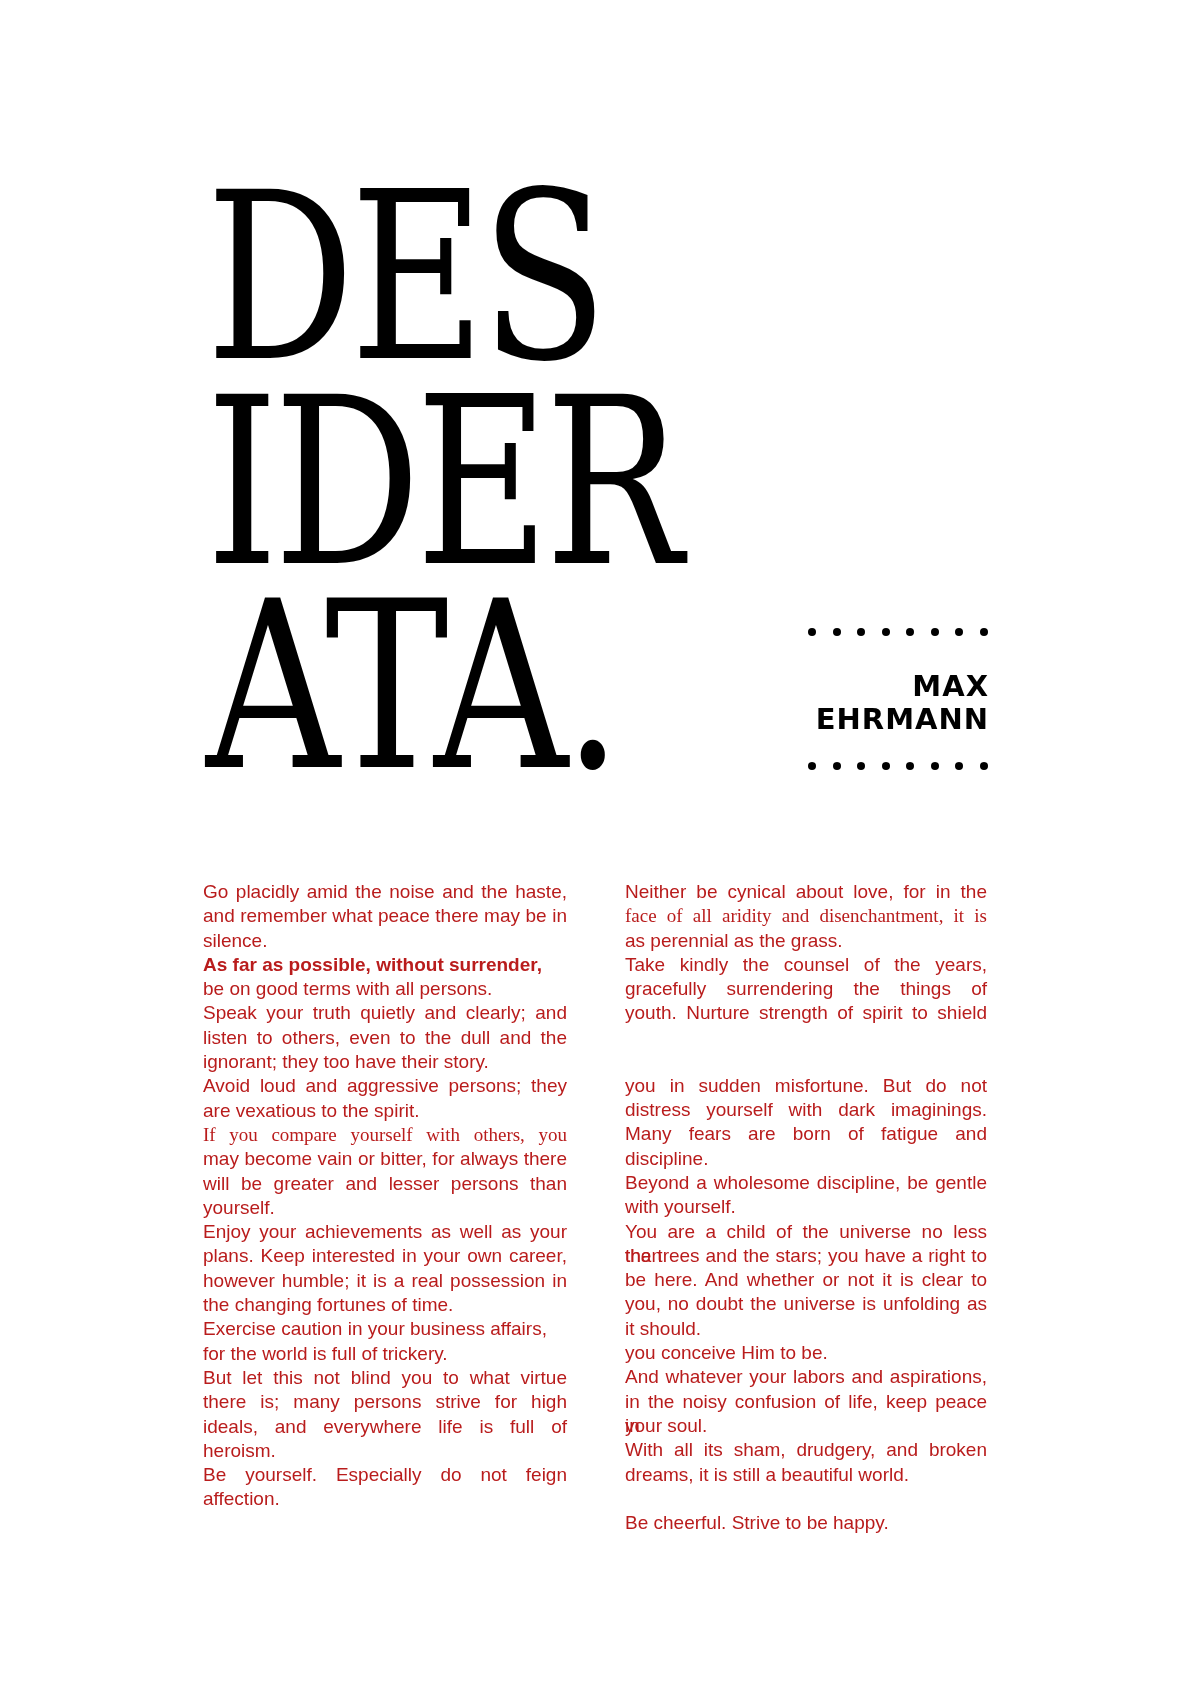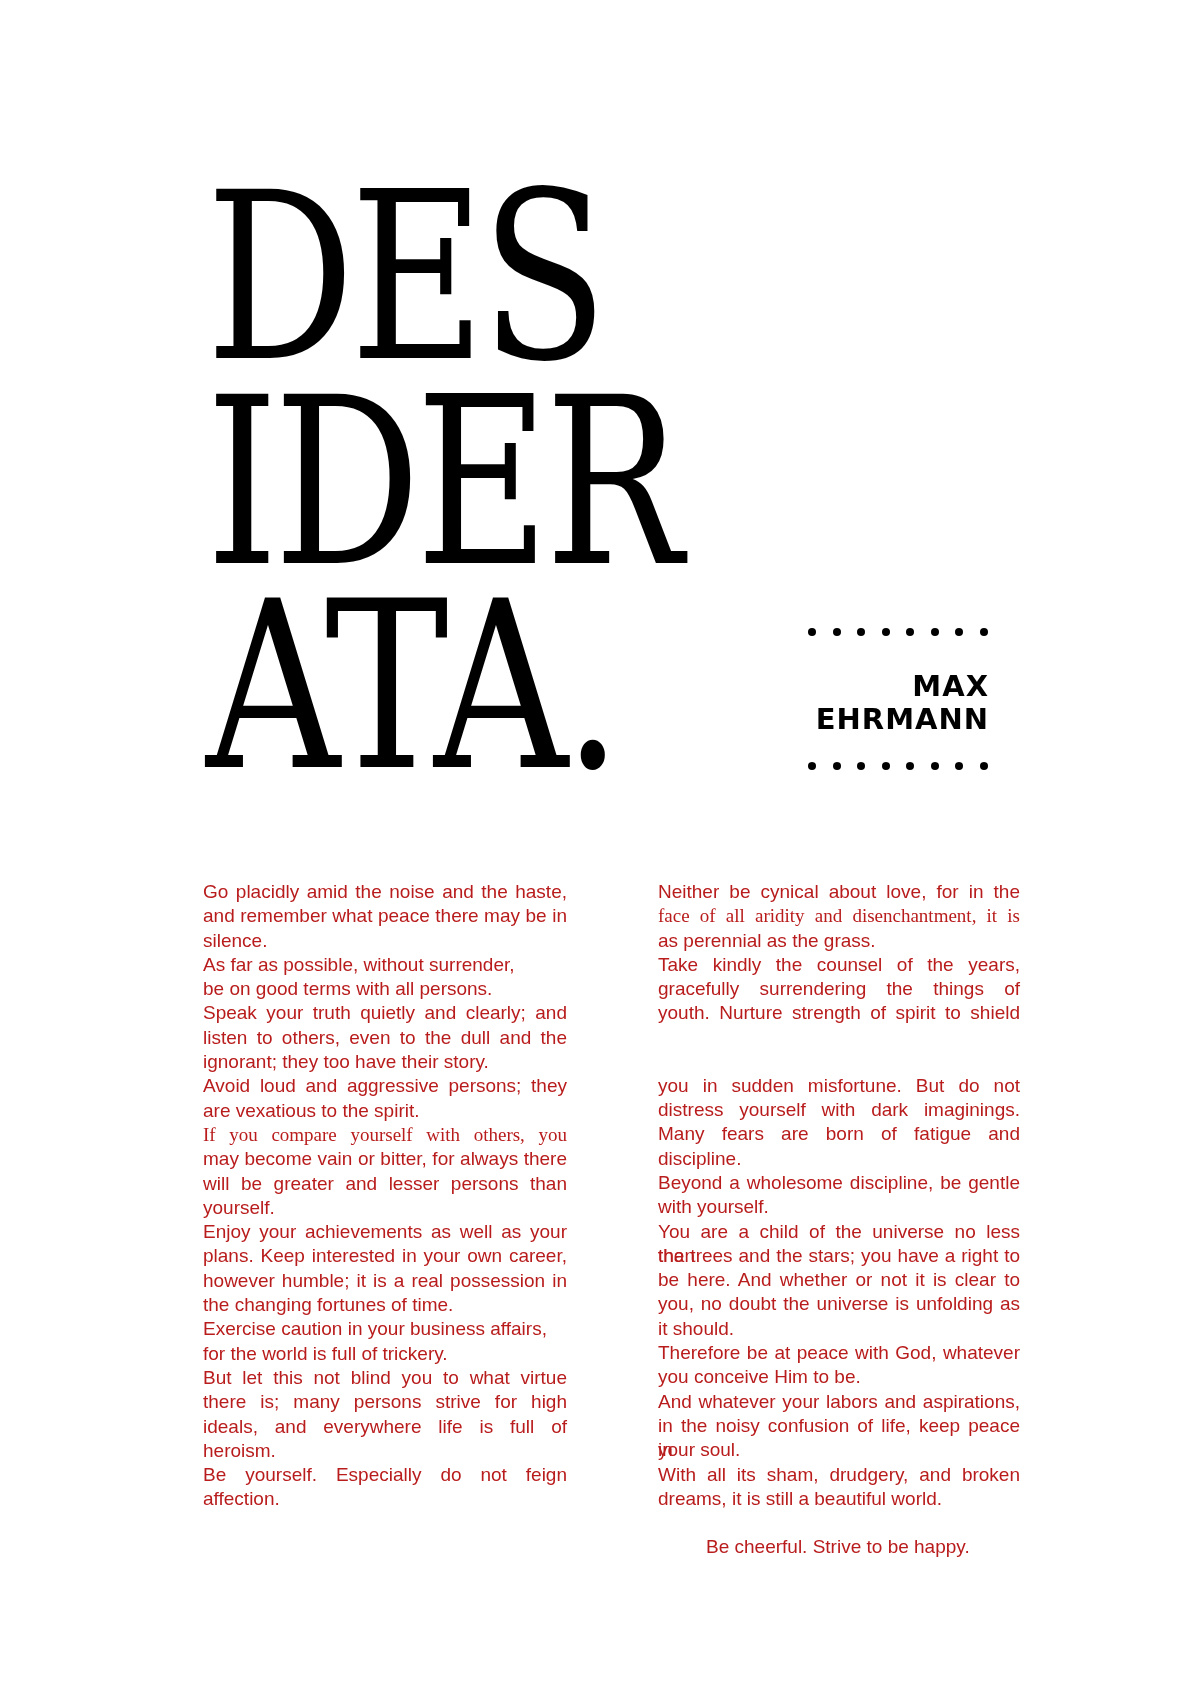--- a/index.html
+++ b/index.html
@@ -26,21 +26,21 @@
     font-weight: bold; font-size: 29px; line-height: 33px; letter-spacing: 1px;
     color: #000;
   }
   #author { top: 670px; }
   .col {
     position: absolute; top: 880px;
     font-family: "Liberation Sans", "DejaVu Sans", sans-serif;
     font-size: 19px; line-height: 24.3px; color: #b91c1c;
   }
   #col-left { left: 203px; width: 364px; }
-  #col-right { left: 658px; width: 362px; }
+  #col-right { left: 625px; width: 362px; }
   .ln { display: block; text-align: justify; text-align-last: justify; white-space: nowrap; height: 24.3px; }
   .ln.end { text-align-last: left; }
   .ln.blank { height: 24.3px; }
 </style>
 </head>
 <body>
 
 <div id="t1" class="title-line">DES</div>
 <div id="t2" class="title-line">IDER</div>
 <div id="t3" class="title-line">ATA.</div>
@@ -67,21 +67,21 @@
     <span></span>
     <span></span>
     <span></span>
     <span></span>
   </div>
 
 <div id="col-left" class="col">
     <span class="ln" style="white-space: normal;">Go placidly amid the noise and the haste,</span>
     <span class="ln" style="white-space: normal;">and remember what peace there may be in</span>
     <span class="ln end" style="white-space: normal;">silence.</span>
-    <span class="ln end" style="white-space: normal;">As far as possible, without surrender,</span>
+    <span class="ln end" style="white-space: normal; font-weight: bold;">As far as possible, without surrender,</span>
     <span class="ln end" style="white-space: normal;">be on good terms with all persons.</span>
     <span class="ln" style="white-space: normal;">Speak your truth quietly and clearly; and</span>
     <span class="ln" style="white-space: normal;">listen to others, even to the dull and the</span>
     <span class="ln end" style="white-space: normal;">ignorant; they too have their story.</span>
     <span class="ln" style="white-space: normal;">Avoid loud and aggressive persons; they</span>
     <span class="ln end" style="white-space: normal;">are vexatious to the spirit.</span>
     <span class="ln" style="white-space: normal; font-family: Liberation Serif, serif;">If you compare yourself with others, you</span>
     <span class="ln" style="white-space: normal;">may become vain or bitter, for always there</span>
     <span class="ln" style="white-space: normal;">will be greater and lesser persons than</span>
     <span class="ln end" style="white-space: normal;">yourself.</span>
@@ -109,22 +109,21 @@
     <span class="ln" style="white-space: normal;">distress yourself with dark imaginings.</span>
     <span class="ln" style="white-space: normal;">Many fears are born of fatigue and</span>
     <span class="ln end" style="white-space: normal;">discipline.</span>
     <span class="ln" style="white-space: normal;">Beyond a wholesome discipline, be gentle</span>
     <span class="ln end" style="white-space: normal;">with yourself.</span>
     <span class="ln" style="white-space: normal;">You are a child of the universe no less than</span>
     <span class="ln" style="white-space: normal;">the trees and the stars; you have a right to</span>
     <span class="ln" style="white-space: normal;">be here. And whether or not it is clear to</span>
     <span class="ln" style="white-space: normal;">you, no doubt the universe is unfolding as</span>
     <span class="ln end" style="white-space: normal;">it should.</span>
-    <span class="ln" style="white-space: normal;">Therefore be at peace with God, whatever</span>
     <span class="ln end" style="white-space: normal;">you conceive Him to be.</span>
     <span class="ln" style="white-space: normal;">And whatever your labors and aspirations,</span>
     <span class="ln" style="white-space: normal;">in the noisy confusion of life, keep peace in</span>
     <span class="ln end" style="white-space: normal;">your soul.</span>
     <span class="ln" style="white-space: normal;">With all its sham, drudgery, and broken</span>
     <span class="ln end" style="white-space: normal;">dreams, it is still a beautiful world.</span>
     <span class="ln end blank" style="white-space: normal;"></span>
-    <span class="ln end" style="white-space: normal; margin-left: 48px;">Be cheerful. Strive to be happy.</span>
+    <span class="ln end" style="white-space: normal;">Be cheerful. Strive to be happy.</span>
   </div>
 
 </body></html>

